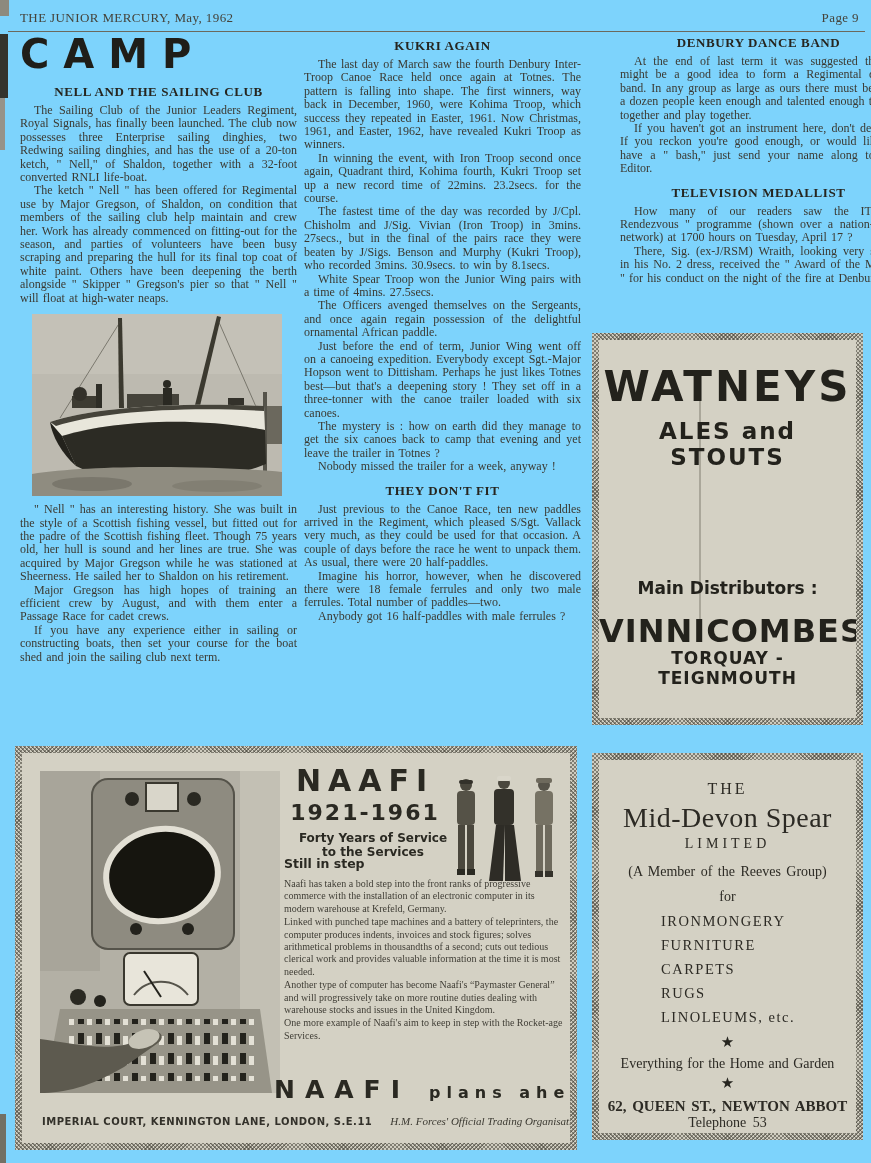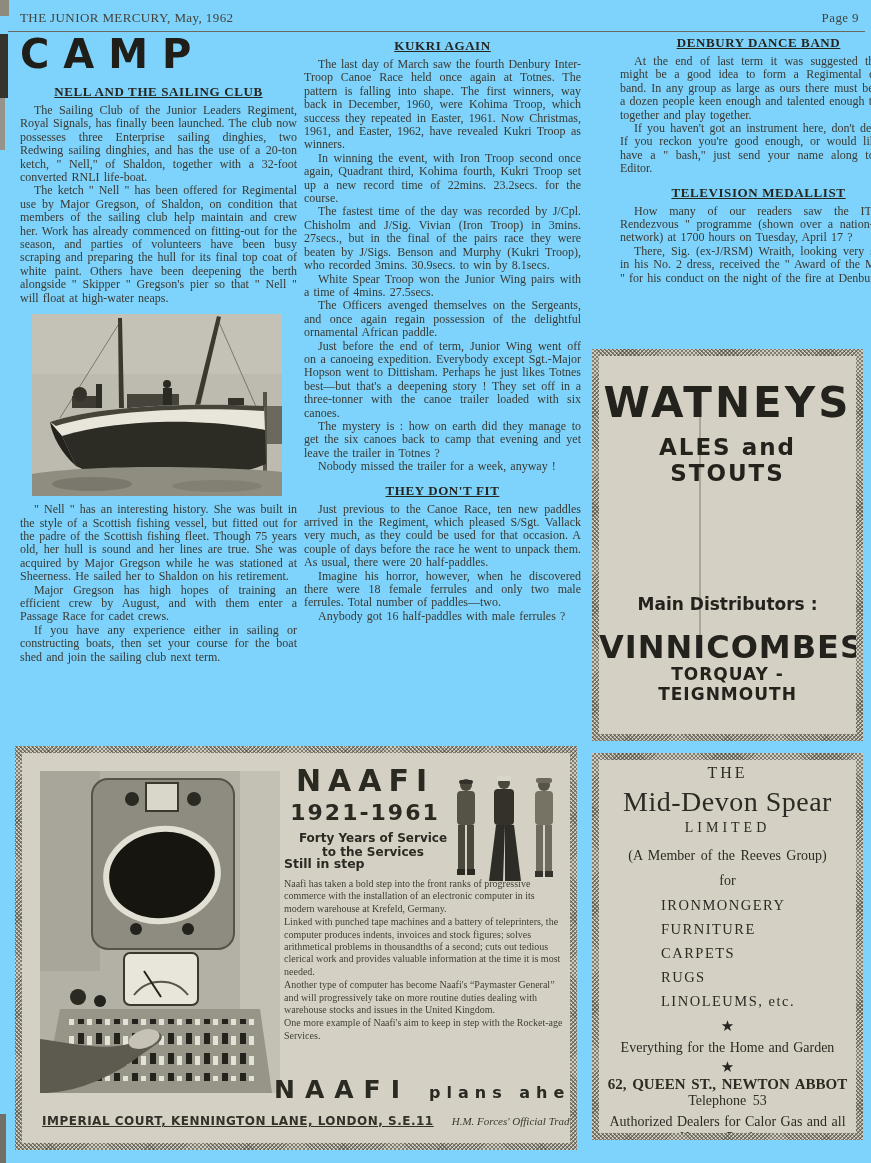--- a/index.html
+++ b/index.html
@@ -11,78 +11,78 @@
   
   .masthead-row{position:absolute;left:20px;right:12px;top:10px;display:flex;justify-content:space-between;
     font-size:13px;letter-spacing:.4px;color:#45433a;}
   .header-rule{position:absolute;left:8px;right:6px;top:31px;border-top:1.5px solid #6b695d;}
   
   .col{position:absolute;width:277px;}
   .col1{left:20px;top:34px;}
   .col2{left:304px;top:36px;}
   .col3{left:620px;top:33px;}
   .body-text p{margin:0;text-indent:14px;text-align:justify;font-size:12px;line-height:13.4px;word-spacing:1.2px;}
-  .art-title{margin:9px 0 4px;text-align:center;font-size:13px;font-weight:bold;letter-spacing:.6px;color:#26251f;text-decoration:underline;}
+  .art-title{margin:9px 0 4px;text-align:center;font-size:13px;font-weight:bold;letter-spacing:.6px;color:#26251f;}
   .art-title.first{margin-top:2px;}
   .camp{margin:0 0 10px;font-family:"DejaVu Sans","Liberation Sans",sans-serif;font-weight:900;
     font-size:40px;line-height:40px;letter-spacing:14px;color:#1f1e19;}
   
   .boat-fig{margin:9px 0 7px 12px;width:250px;height:182px;}
   .boat-fig svg{display:block;}
   
   .hatchbox{position:absolute;box-sizing:border-box;padding:7px;
     background:
       repeating-linear-gradient(45deg, rgba(62,60,50,.55) 0 1px, rgba(0,0,0,0) 1px 2.8px),
       repeating-linear-gradient(-45deg, rgba(62,60,50,.55) 0 1px, rgba(0,0,0,0) 1px 2.8px),
       #cfccbf;}
   .hb-inner{position:relative;width:100%;height:100%;background:#d4d1c4;overflow:hidden;}
   
-  .watneys-box{left:592px;top:349px;width:271px;height:392px;}
+  .watneys-box{left:592px;top:333px;width:271px;height:392px;}
   .watneys-box .hb-inner{text-align:center;font-family:"DejaVu Sans","Liberation Sans",sans-serif;color:#23221c;}
   .w-name{position:absolute;left:0;right:0;top:22px;font-size:42px;font-weight:900;letter-spacing:3px;}
   .w-product{position:absolute;left:0;right:0;top:78px;font-size:23px;font-weight:900;letter-spacing:2px;}
   .w-distlabel{position:absolute;left:0;right:0;top:238px;font-size:17px;font-weight:bold;}
   .w-distributor{position:absolute;left:0;right:0;top:272px;font-size:32px;font-weight:900;letter-spacing:1px;}
   .w-towns{position:absolute;left:0;right:0;top:308px;font-size:17px;font-weight:900;letter-spacing:1px;}
   .crease{position:absolute;left:100px;top:48px;width:2px;height:238px;background:rgba(92,90,78,.35);}
   
   .middevon-box{left:592px;top:753px;width:271px;height:387px;}
   .middevon-box .hb-inner{text-align:center;color:#2c2a24;}
-  .md-the{margin-top:4px;font-size:16px;letter-spacing:3px;}
+  .md-the{margin-top:20px;font-size:16px;letter-spacing:3px;}
   .md-name{margin-top:4px;font-size:28px;letter-spacing:.5px;}
   .md-limited{margin-top:2px;font-size:14px;letter-spacing:4px;}
   .md-member{margin-top:12px;font-size:14px;word-spacing:2px;}
   .md-for{margin-top:9px;font-size:14px;}
   .md-items{margin:8px 0 0 62px;text-align:left;}
   .md-items div{font-size:14.5px;letter-spacing:1.5px;margin-bottom:7px;}
   .md-star{font-size:15px;margin-top:2px;color:#26251f;}
   .md-tagline{margin-top:5px;font-size:14px;word-spacing:1px;}
-  .md-address{font-size:15px;font-weight:bold;word-spacing:2px;}
+  .md-address{margin-top:6px;font-size:15px;font-weight:bold;word-spacing:2px;}
   .md-phone{font-size:14px;word-spacing:3px;}
   .md-dealers{margin:5px auto 0;width:92%;font-size:14px;word-spacing:1px;}
   
   .naafi-box{left:15px;top:746px;width:562px;height:404px;}
   .n-photo{position:absolute;left:18px;top:18px;width:240px;height:322px;}
   .n-head{position:absolute;left:258px;top:10px;width:170px;text-align:center;
     font-family:"DejaVu Sans","Liberation Sans",sans-serif;color:#2a2922;}
   .n-title{font-size:30px;font-weight:900;letter-spacing:7px;}
   .n-years{font-size:22px;font-weight:900;letter-spacing:2px;margin-top:2px;}
   .n-sub{font-size:12px;font-weight:bold;line-height:14px;margin-top:6px;padding-left:16px;}
   .n-figs{position:absolute;left:425px;top:20px;width:115px;height:152px;}
   .n-still{position:absolute;left:262px;top:103px;font-family:"DejaVu Sans","Liberation Sans",sans-serif;
     font-size:12.5px;font-weight:bold;color:#2a2922;}
   .n-body{position:absolute;left:262px;top:125px;width:282px;}
   .n-body p{margin:0 0 1px;font-size:10px;line-height:12.4px;color:#403e36;}
   .n-slogan{position:absolute;left:252px;top:322px;width:300px;white-space:nowrap;
     font-family:"DejaVu Sans","Liberation Sans",sans-serif;color:#2a2922;}
   .n-slogan .big{font-size:25px;font-weight:bold;letter-spacing:10px;}
   .n-slogan .small{font-size:16px;font-weight:900;letter-spacing:6px;margin-left:14px;}
   .n-footer{position:absolute;left:20px;top:358px;width:530px;white-space:nowrap;}
-  .n-addr{font-family:"DejaVu Sans","Liberation Sans",sans-serif;font-size:12px;font-weight:bold;
-    letter-spacing:.5px;color:#33312a;text-decoration:underline;}
+  .n-addr{font-family:"DejaVu Sans","Liberation Sans",sans-serif;font-size:10px;font-weight:bold;
+    letter-spacing:.5px;color:#33312a;}
   .n-org{font-style:italic;font-size:11px;margin-left:14px;color:#3b3931;}
   
   .edge{position:absolute;}
   .e1{left:0;top:0;width:9px;height:16px;background:#8d8a7e;}
   .e2{left:0;top:34px;width:8px;height:64px;background:#34332c;}
   .e3{left:0;top:98px;width:5px;height:52px;background:#96postfix93a87;background:#96938a;}
   .e4{left:0;top:1114px;width:6px;height:49px;background:#727064;}
 </style>
 </head>
 <body>

